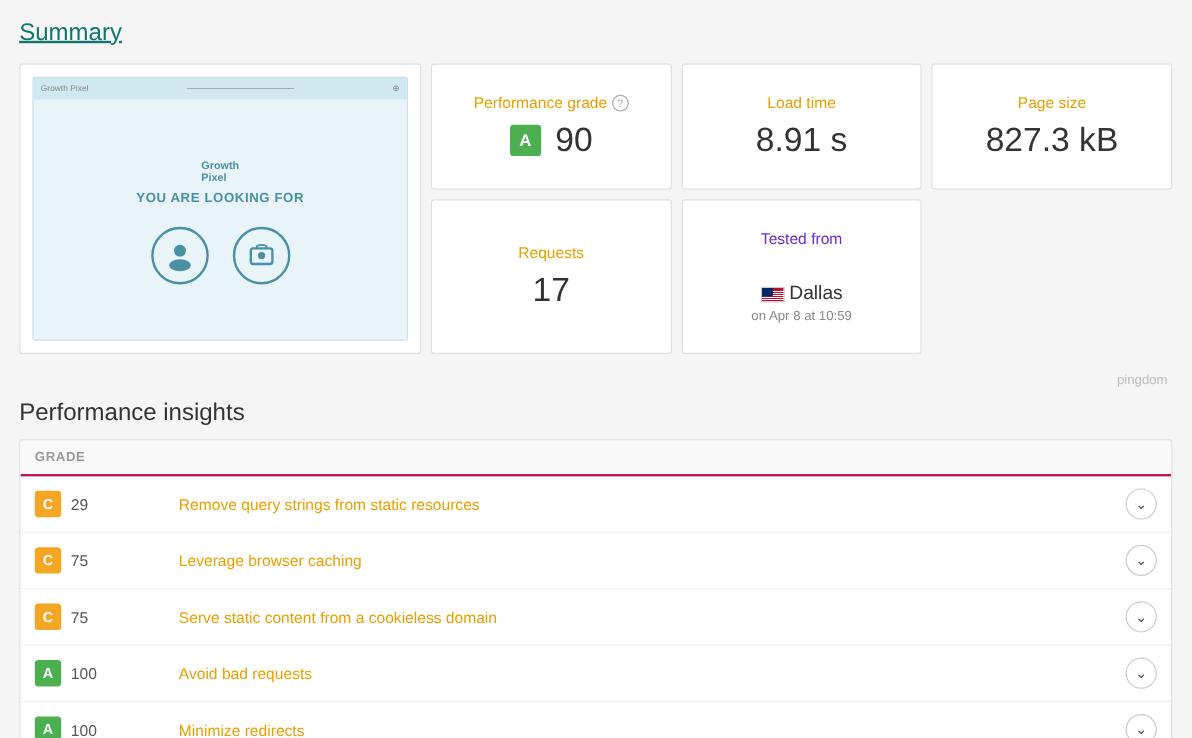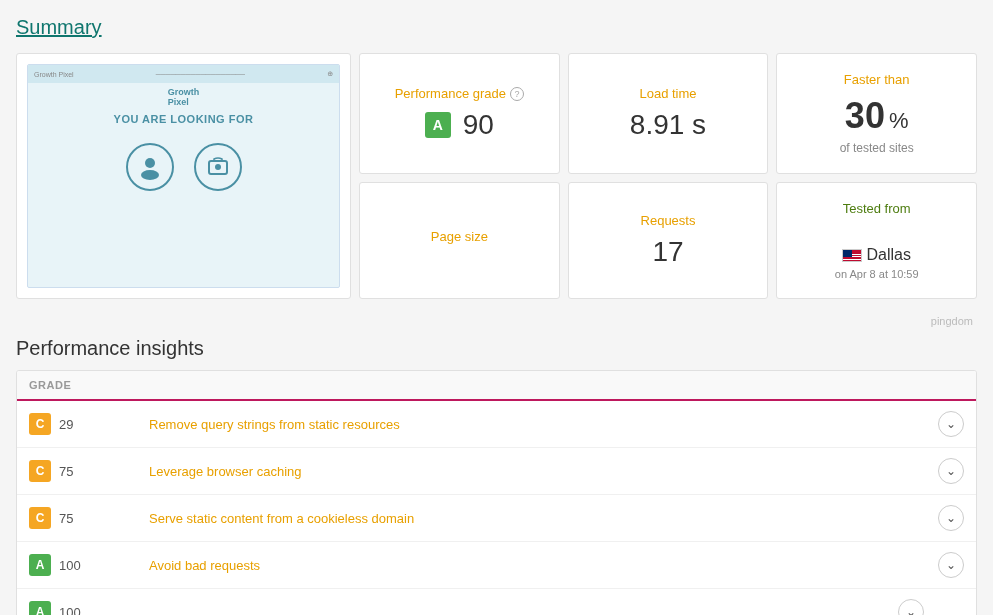--- a/index.html
+++ b/index.html
@@ -53,20 +53,21 @@
     }
     .screenshot-inner {
       width: 100%;
       height: 100%;
       background: #e8f4f8;
       border: 1px solid #cde;
       border-radius: 2px;
       display: flex;
       flex-direction: column;
       align-items: center;
+      justify-content: center;
       min-height: 220px;
       position: relative;
       overflow: hidden;
     }
     .screenshot-topbar {
       position: absolute;
       top: 0; left: 0; right: 0;
       height: 18px;
       background: #d0e8f0;
       display: flex;
@@ -180,21 +181,21 @@
     .flag-icon::before {
       content: '';
       position: absolute;
       left: 0; top: 0;
       width: 9px;
       height: 7px;
       background: #002868;
     }
     .tested-from-label {
       font-size: 13px;
-      color: #4d7c0f;
+      color: #6d28d9;
       margin-bottom: 6px;
     }
     .city-name {
       font-size: 16px;
       color: #333;
       display: flex;
       align-items: center;
       margin-top: 24px;
     }
     .date-label {
@@ -339,34 +340,27 @@
 
     <div class="card">
       <div class="card-label">
         <span>Load time</span>
       </div>
       <div class="big-value">
         <span>8.91 s</span>
       </div>
     </div>
 
-    <div class="card">
-      <div class="card-label">
-        <span>Faster than</span>
-      </div>
-      <div style="display:flex; align-items:baseline; gap:4px;">
-        <span class="bigger-value">30</span>
-        <span style="font-size:22px; color:#333;">%</span>
-      </div>
-      <div class="sub-label">of tested sites</div>
-    </div>
 
     <div class="card">
       <div class="card-label">
         <span>Page size</span>
+      </div>
+      <div class="big-value">
+        <span>827.3 kB</span>
       </div>
     </div>
 
     <div class="card">
       <div class="card-label">
         <span>Requests</span>
       </div>
       <div class="big-value">
         <span>17</span>
       </div>
@@ -426,19 +420,20 @@
       <span class="score-val">100</span>
     </div>
     <div class="suggestion-text">Avoid bad requests</div>
     <button class="expand-btn">⌄</button>
   </div>
           <div class="insight-row">
     <div class="grade-col">
       <span class="grade-box grade-a">A</span>
       <span class="score-val">100</span>
     </div>
+    <div class="suggestion-text">Minimize redirects</div>
     <button class="expand-btn">⌄</button>
   </div>
         </div>
     </div>
   </div>
 
 </div>
 
 </body></html>

